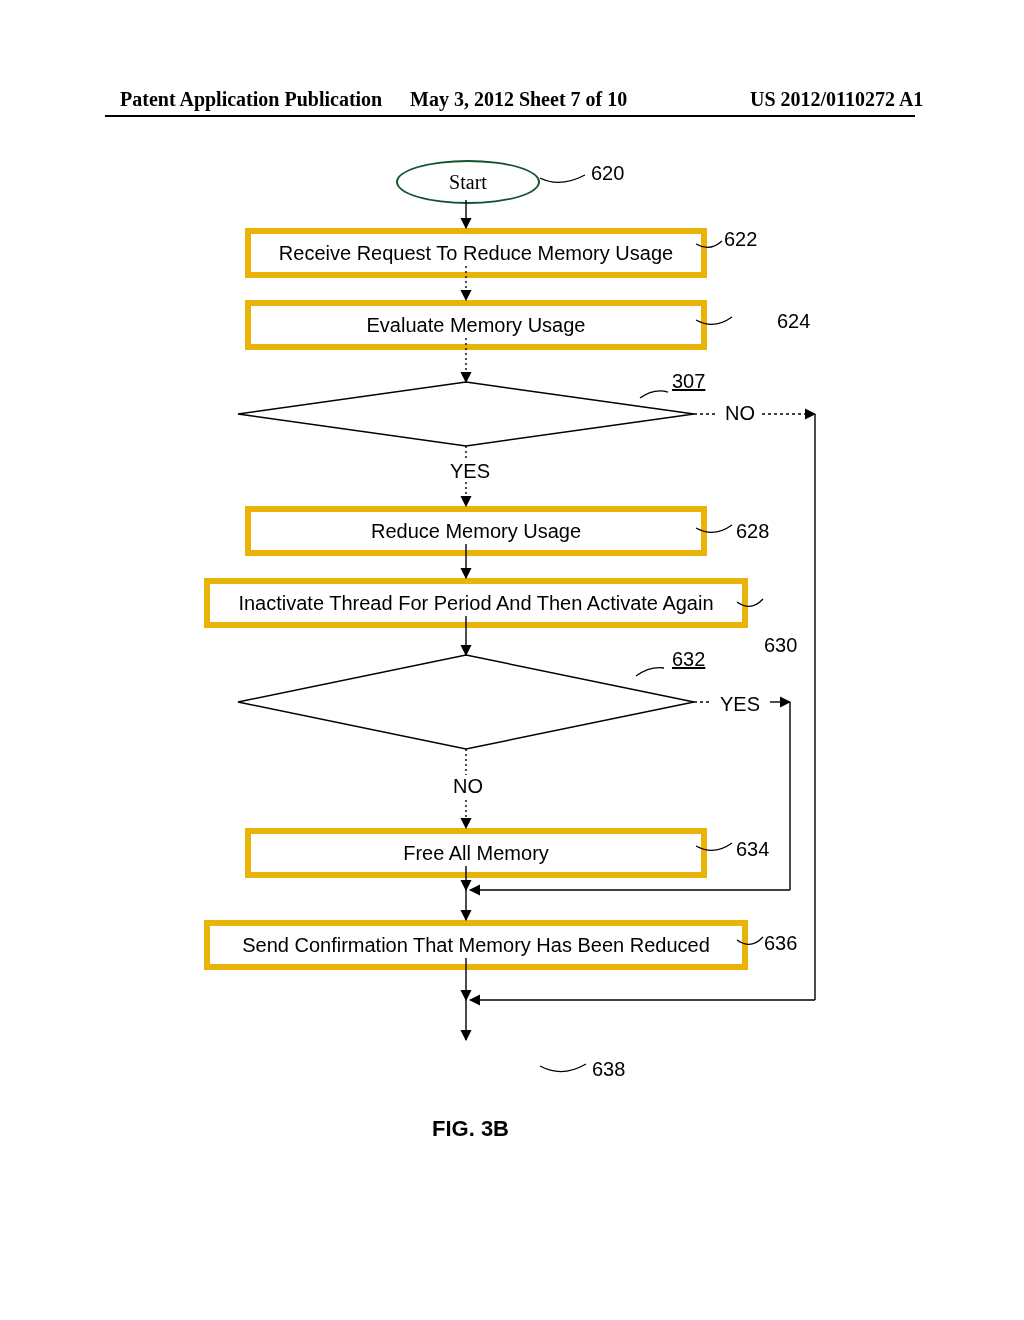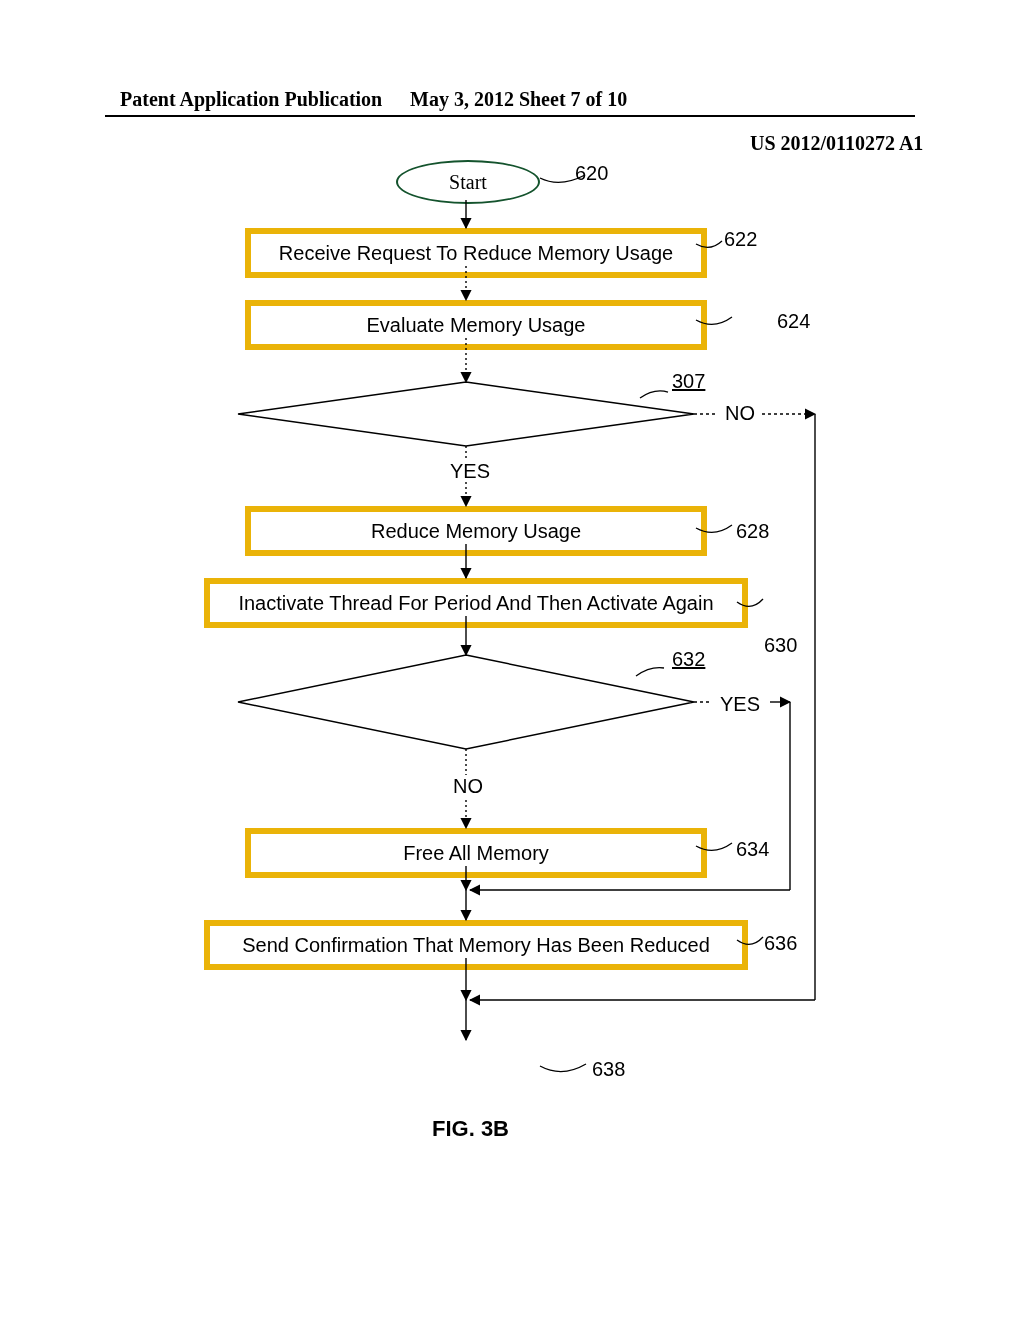--- a/index.html
+++ b/index.html
@@ -20,21 +20,21 @@
     position: absolute;
     top: 88px;
     left: 0;
     width: 1024px;
     font-family: "Times New Roman", Times, serif;
     font-weight: bold;
     font-size: 20px;
   }
   .header .left  { position: absolute; left: 120px; }
   .header .mid   { position: absolute; left: 410px; }
-  .header .right { position: absolute; left: 750px; margin-top: 44px; }
+  .header .right { position: absolute; left: 750px; }
 
   .hr {
     position: absolute;
     left: 105px;
     top: 115px;
     width: 810px;
     height: 2px;
     background: #000;
   }
 
@@ -139,21 +139,21 @@
   </div>
 
   <div class="abs edgelabel" style="left:445px; top:460px; width:50px;">YES</div>
 
   <div class="abs edgelabel" style="left:720px; top:402px; width:40px;">NO</div>
 
   <div class="abs edgelabel" style="left:448px; top:775px; width:40px;">NO</div>
 
   <div class="abs edgelabel" style="left:715px; top:693px; width:50px;">YES</div>
 
-  <div class="abs ref" style="left:575px; top:162px;">620</div>
+  <div class="abs ref" style="left:591px; top:162px;">620</div>
   <div class="abs ref" style="left:724px; top:228px;">622</div>
   <div class="abs ref" style="left:736px; top:310px;margin-left:41px;">624</div>
   <div class="abs ref" style="left:672px; top:370px; text-decoration: underline;">307</div>
   <div class="abs ref" style="left:736px; top:520px;">628</div>
   <div class="abs ref" style="left:764px; top:594px;margin-top:40px;">630</div>
   <div class="abs ref" style="left:672px; top:648px; text-decoration: underline;">632</div>
   <div class="abs ref" style="left:736px; top:838px;">634</div>
   <div class="abs ref" style="left:764px; top:932px;">636</div>
   <div class="abs ref" style="left:592px; top:1058px;">638</div>
 

